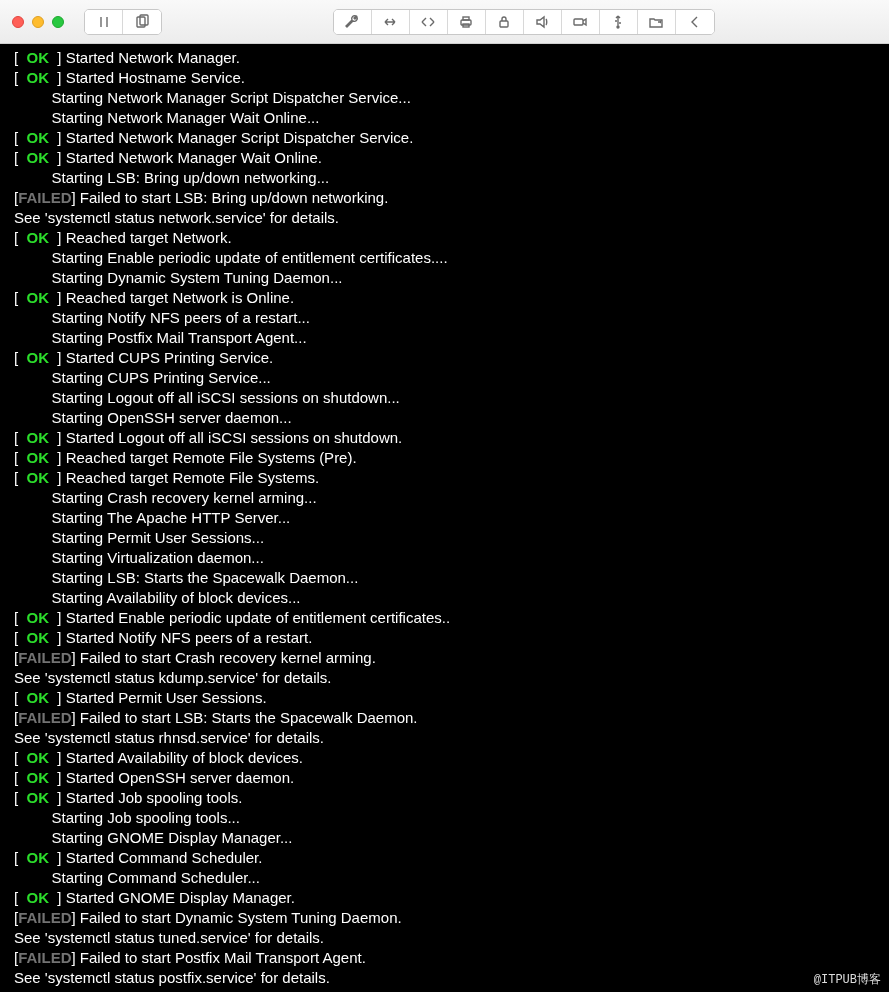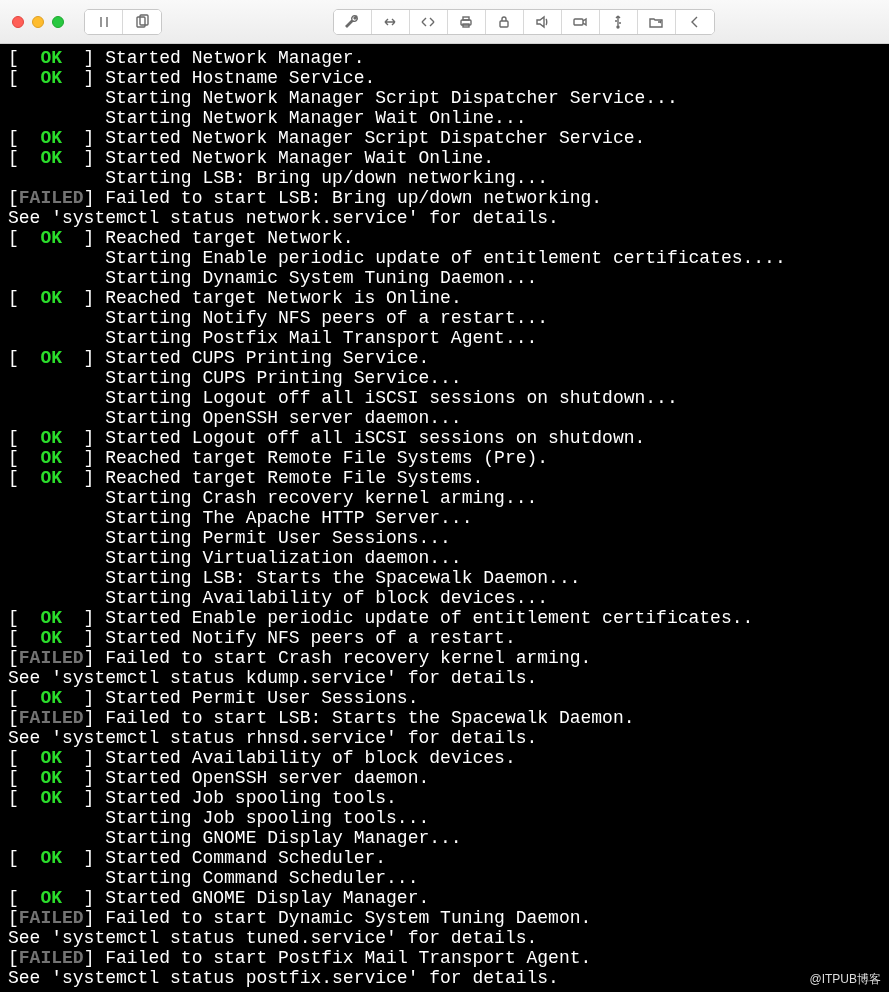--- a/index.html
+++ b/index.html
@@ -48,40 +48,40 @@
   justify-content: center;
   background: #fff;
   border-right: 1px solid #d8d8d8;
 }
 .tb-btn:last-child { border-right: none; }
 .tb-btn svg { width: 16px; height: 16px; stroke: #6a6a6a; fill: none; stroke-width: 1.4; }
 .spacer-flex { flex: 1; }
 .terminal {
   background: #000;
   color: #fff;
-  font-size: 18px;
+  font-size: 15px;
   line-height: 20px;
-  padding: 4px 2px 8px 8px;
+  padding: 4px 2px 8px 14px;
   height: calc(100% - 44px);
   white-space: pre;
-  font-family: Liberation Mono, monospace;
+  font-family: Liberation Sans, sans-serif;
   letter-spacing: 0;
   overflow: hidden;
 }
 .line { white-space: pre; }
 .ok { color: #2bdd2b; font-weight: bold; }
 .fail { color: #737373; font-weight: bold; }
 .watermark {
   position: absolute;
   bottom: 4px;
   right: 8px;
   font-size: 12px;
   color: #ddd;
   background: rgba(0,0,0,0.0);
-  font-family: Liberation Sans, sans-serif;
+  font-family: Liberation Mono, monospace;
   text-align: right;
 }
 </style>
 </head>
 <body>
 
 <div class="titlebar">
   <div class="traffic-lights">
     <div class="traffic-light tl-red"></div>
     <div class="traffic-light tl-yellow"></div>

